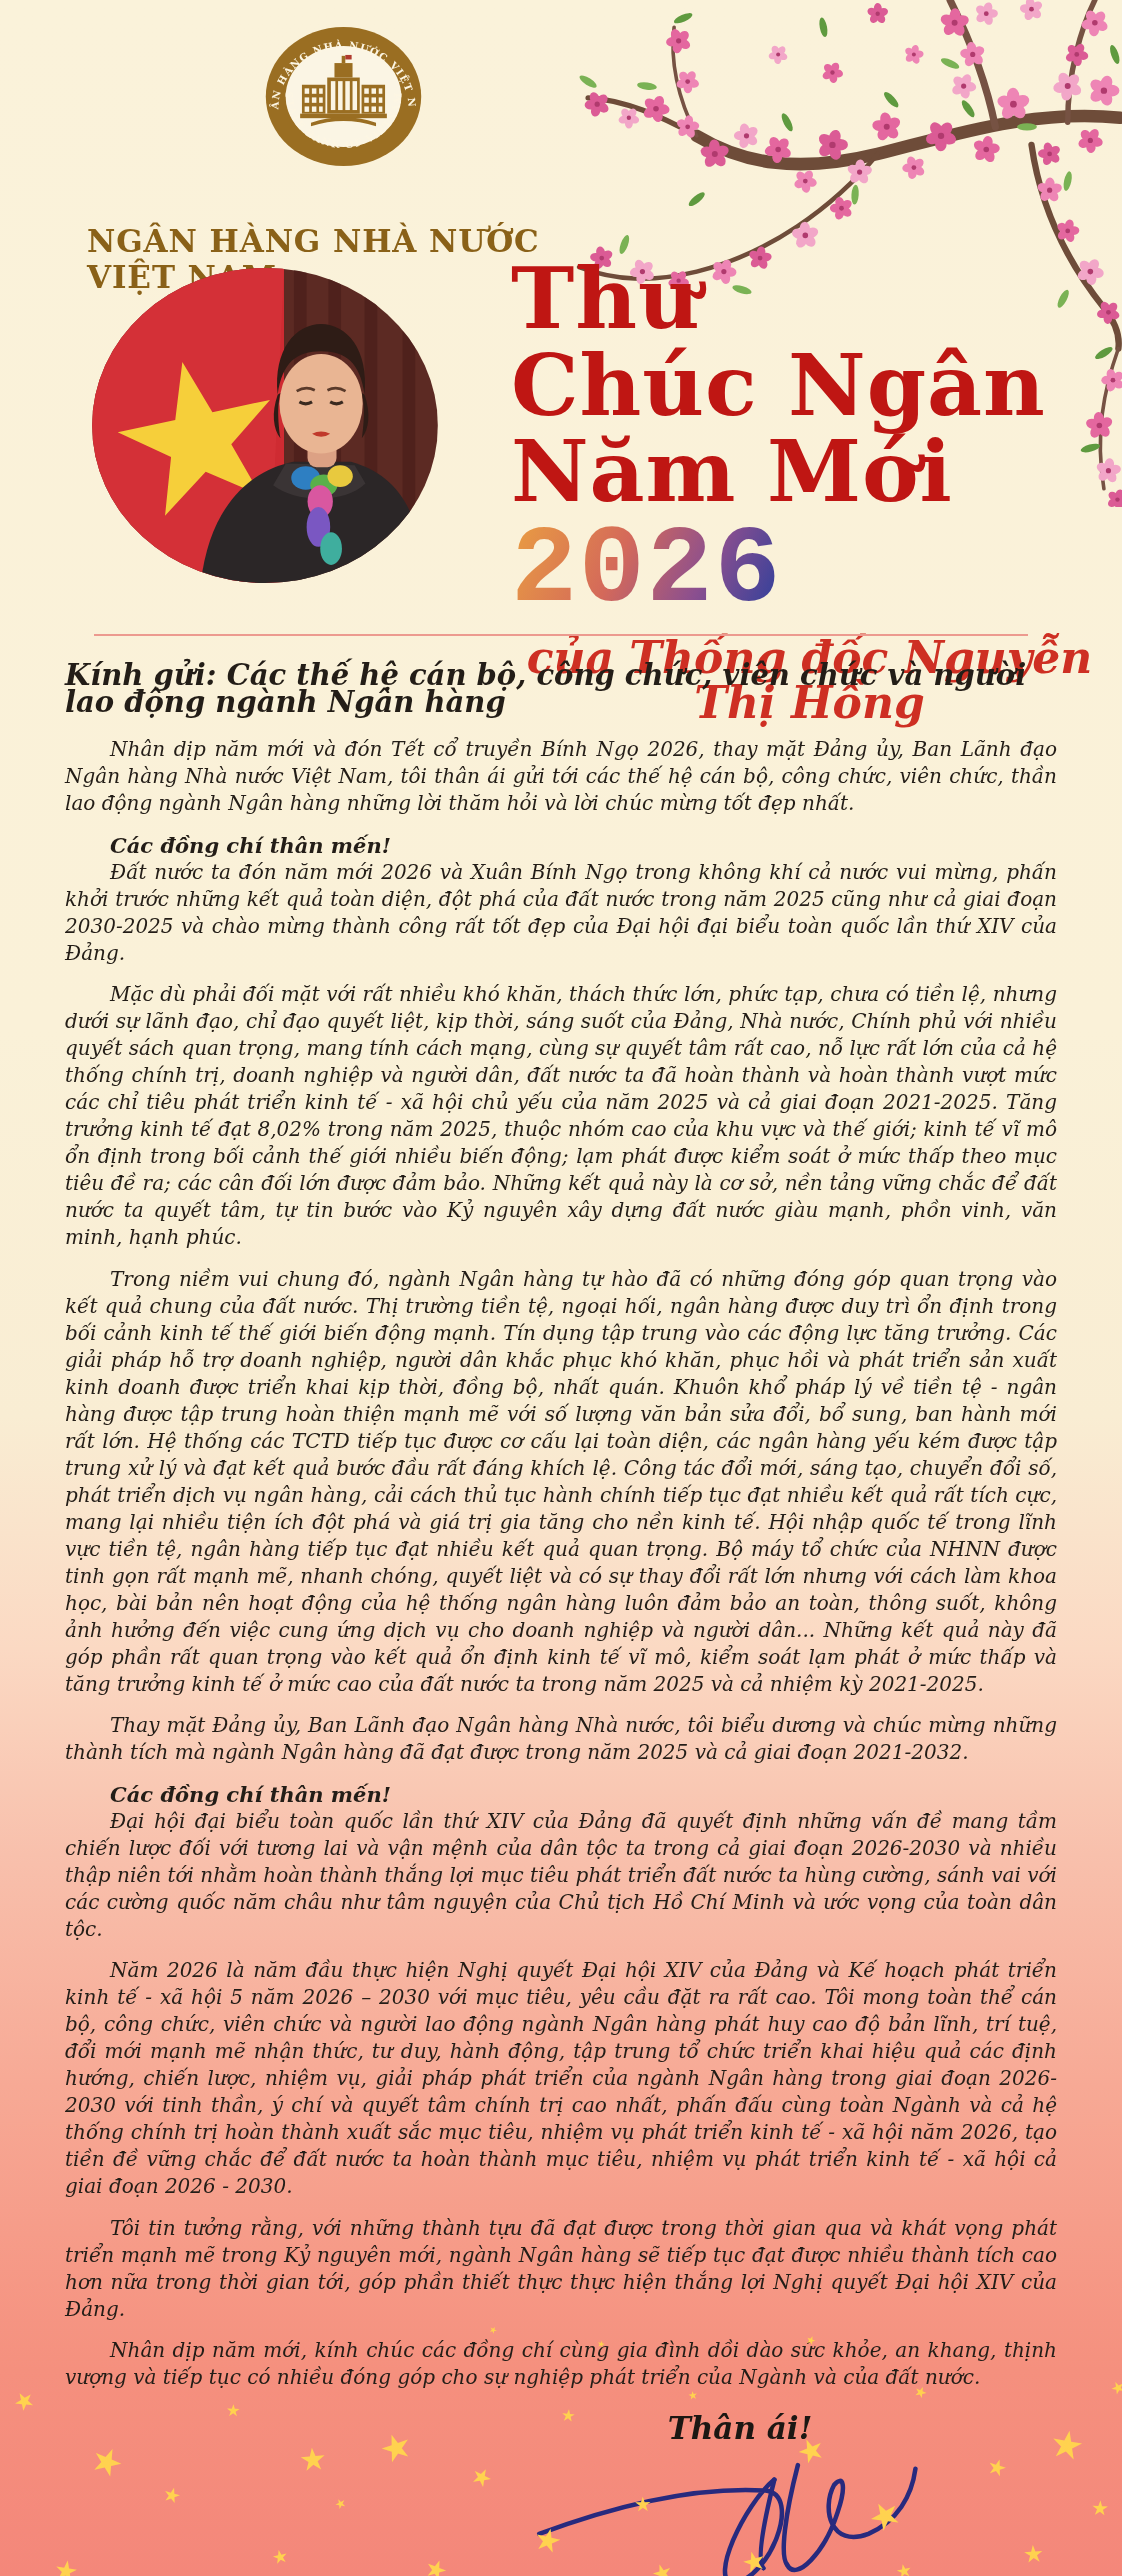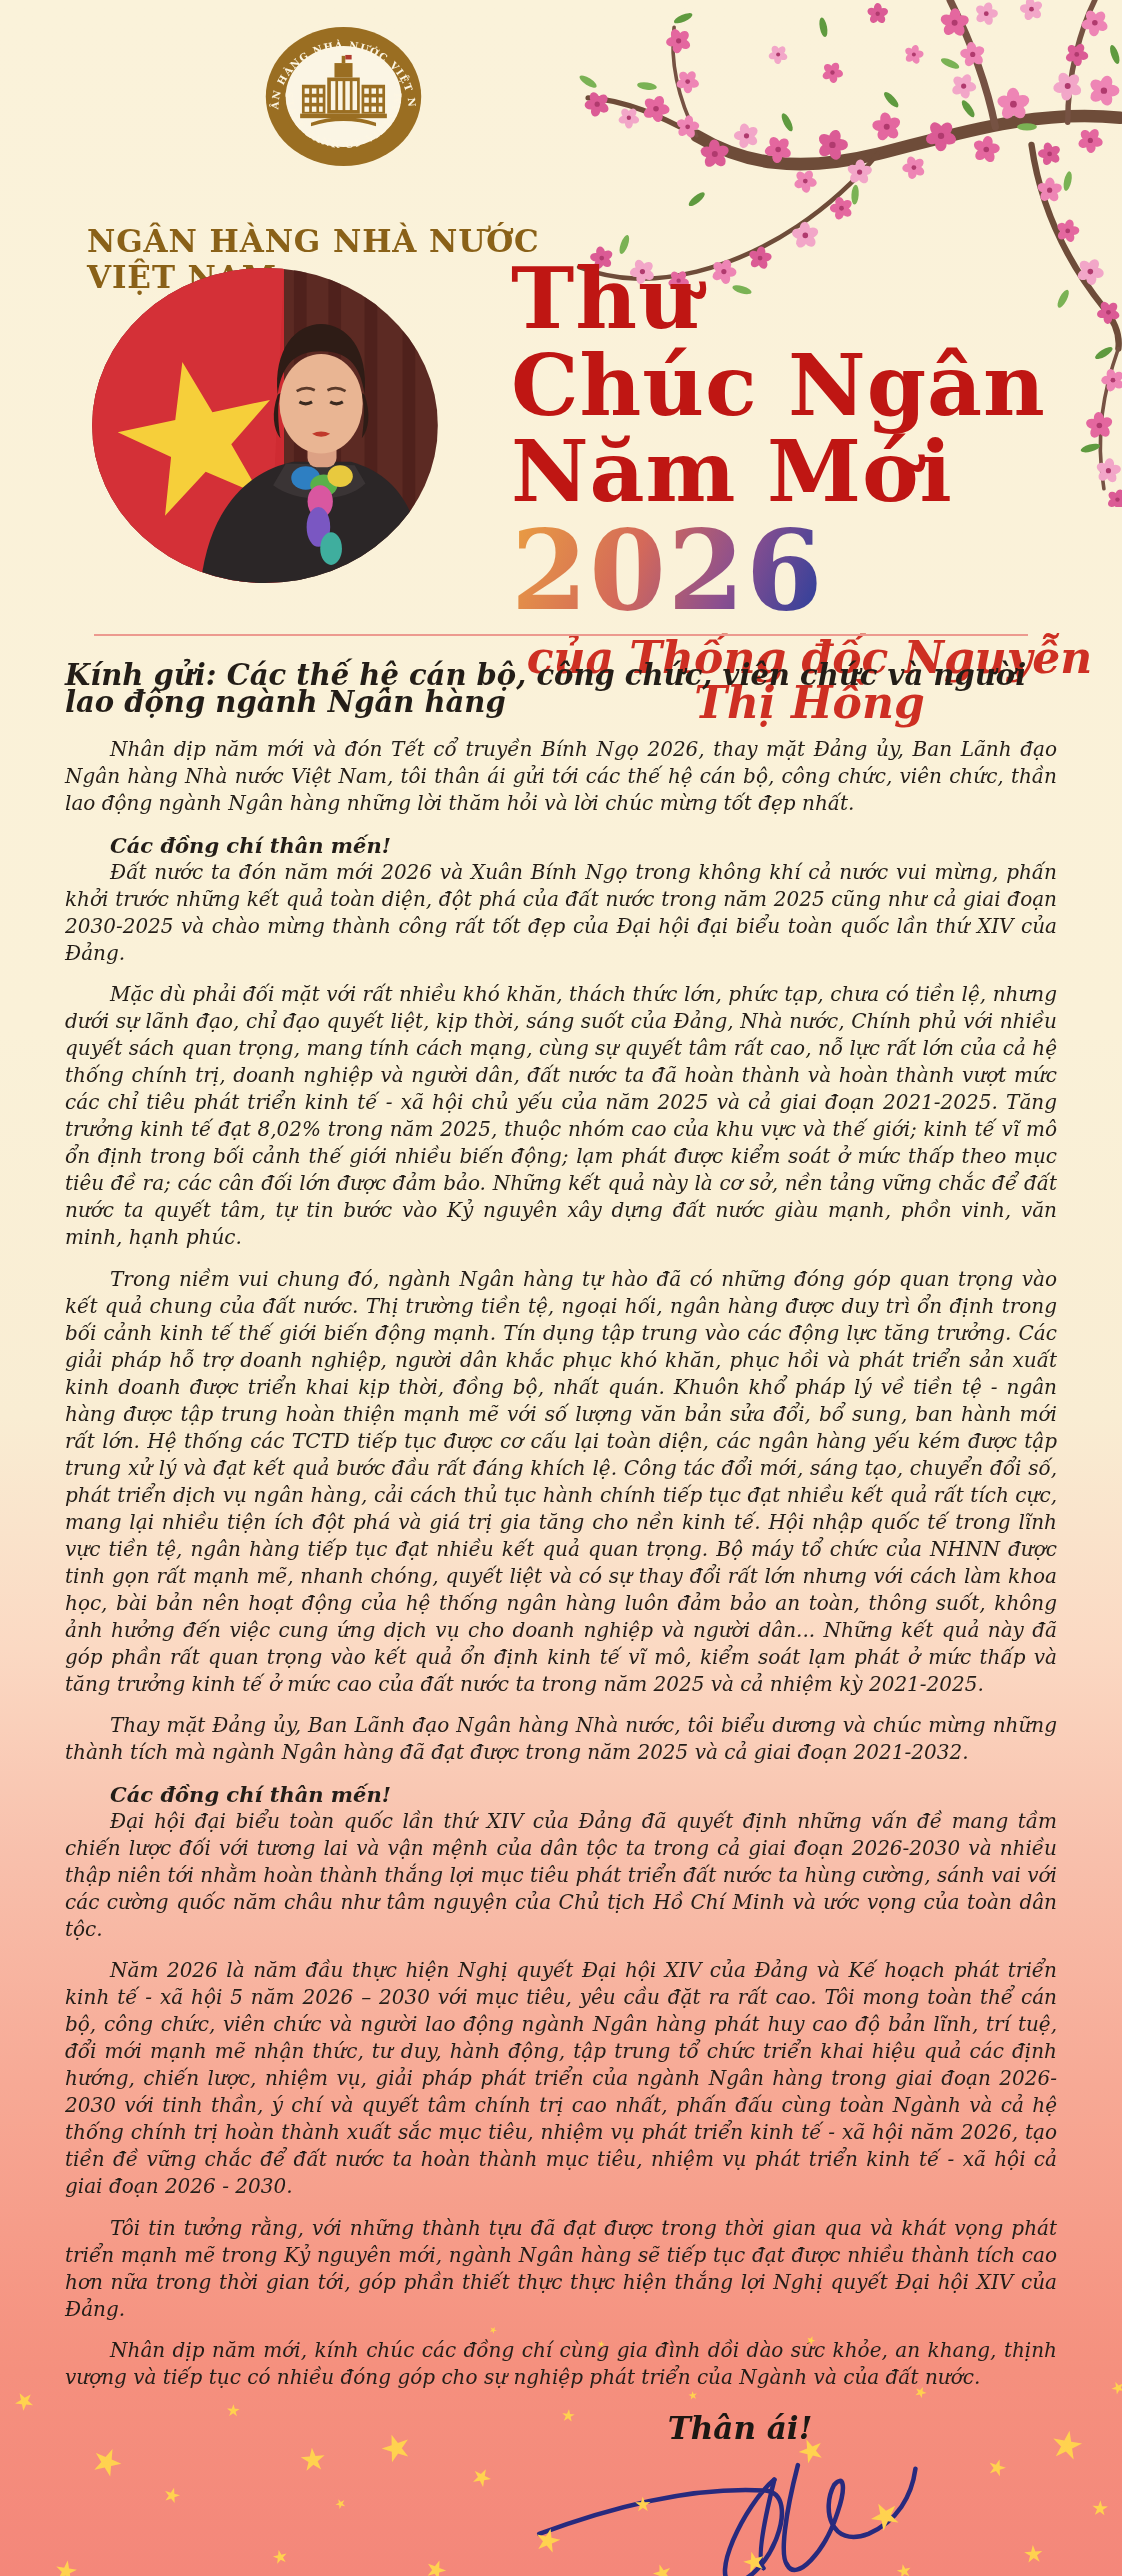--- a/index.html
+++ b/index.html
@@ -19,21 +19,21 @@
   
   #blossom{position:absolute;left:561px;top:0;}
   
   #portrait{position:absolute;left:92px;top:268px;}
   
   .title-block{position:absolute;left:469px;top:255px;width:634px;line-height:1.02;margin-left:42px;}
   .title-line{font-weight:bold;color:#bf1613;font-size:85px;letter-spacing:0.9px;}
   .title-year{
     font-weight:bold;font-size:110px;letter-spacing:1.8px;
     background:linear-gradient(115deg,#e89a43 5%,#d4695a 40%,#8b4f8f 68%,#31409b 95%);
-    -webkit-background-clip:text;background-clip:text;color:transparent;
+    -webkit-background-clip:text;background-clip:text;color:transparent;font-family:Liberation Mono, monospace;
   }
   .title-sub{
     margin-top:9px;font-style:italic;font-weight:bold;
     font-size:44px;color:#ce2f23;text-align:center;width:597px;
   }
   
   .divider{position:absolute;left:94px;top:634px;width:934px;height:1.8px;background:#ec9a8f;}
   
   .letter{
     position:absolute;left:65px;top:657px;width:992px;

